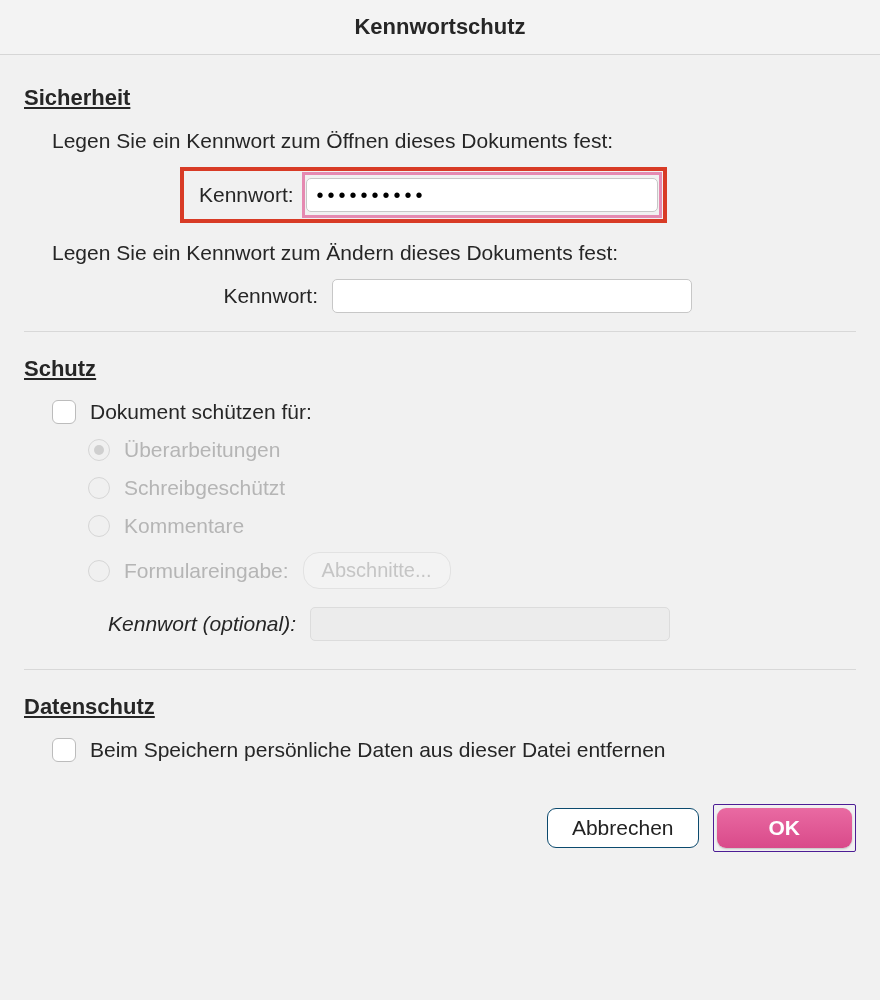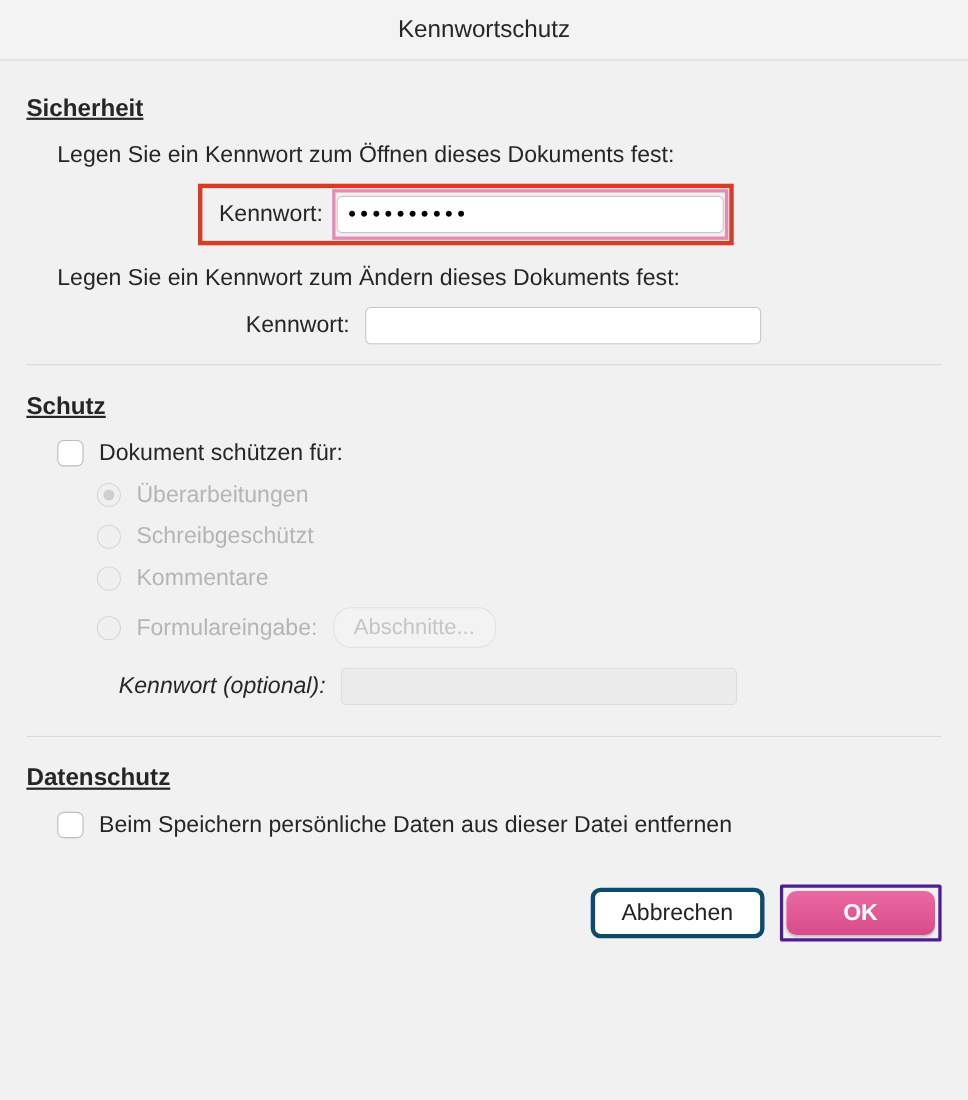--- a/index.html
+++ b/index.html
@@ -10,21 +10,21 @@
     body {
       font-family: -apple-system, BlinkMacSystemFont, "Segoe UI", Helvetica, Arial, sans-serif;
       background: #f1f1f1;
       width: 880px;
       height: 1000px;
       font-size: 20px;
       color: #262626;
     }
     .titlebar {
       text-align: center;
-      font-weight: 400;
+      font-weight: 700;
       padding: 14px 0;
       border-bottom: 1px solid #d6d6d6;
       background: #f3f3f3;
       font-size: 22px;
     }
     .content {
       padding: 24px 24px 0 24px;
     }
     .section-title {
       font-weight: 700;
@@ -164,25 +164,25 @@
       margin-top: 42px;
     }
     .btn {
       border-radius: 9px;
       padding: 7px 24px;
       font-size: 21px;
       cursor: pointer;
     }
     .btn-cancel {
       background: #ffffff;
-      border: 4px solid #0c4a6e;
+      border: 1px solid #0c4a6e;
       color: #222;
     }
     .btn-ok-wrap {
-      border: 3px solid #4c1d95;
+      border: 1px solid #4c1d95;
       padding: 3px;
       border-radius: 2px;
     }
     .btn-ok {
       background: linear-gradient(#e96aa2, #d94a8a);
       border: none;
       color: #ffffff;
       font-weight: 600;
       padding: 8px 52px;
       box-shadow: 0 1px 2px rgba(0,0,0,0.2);

